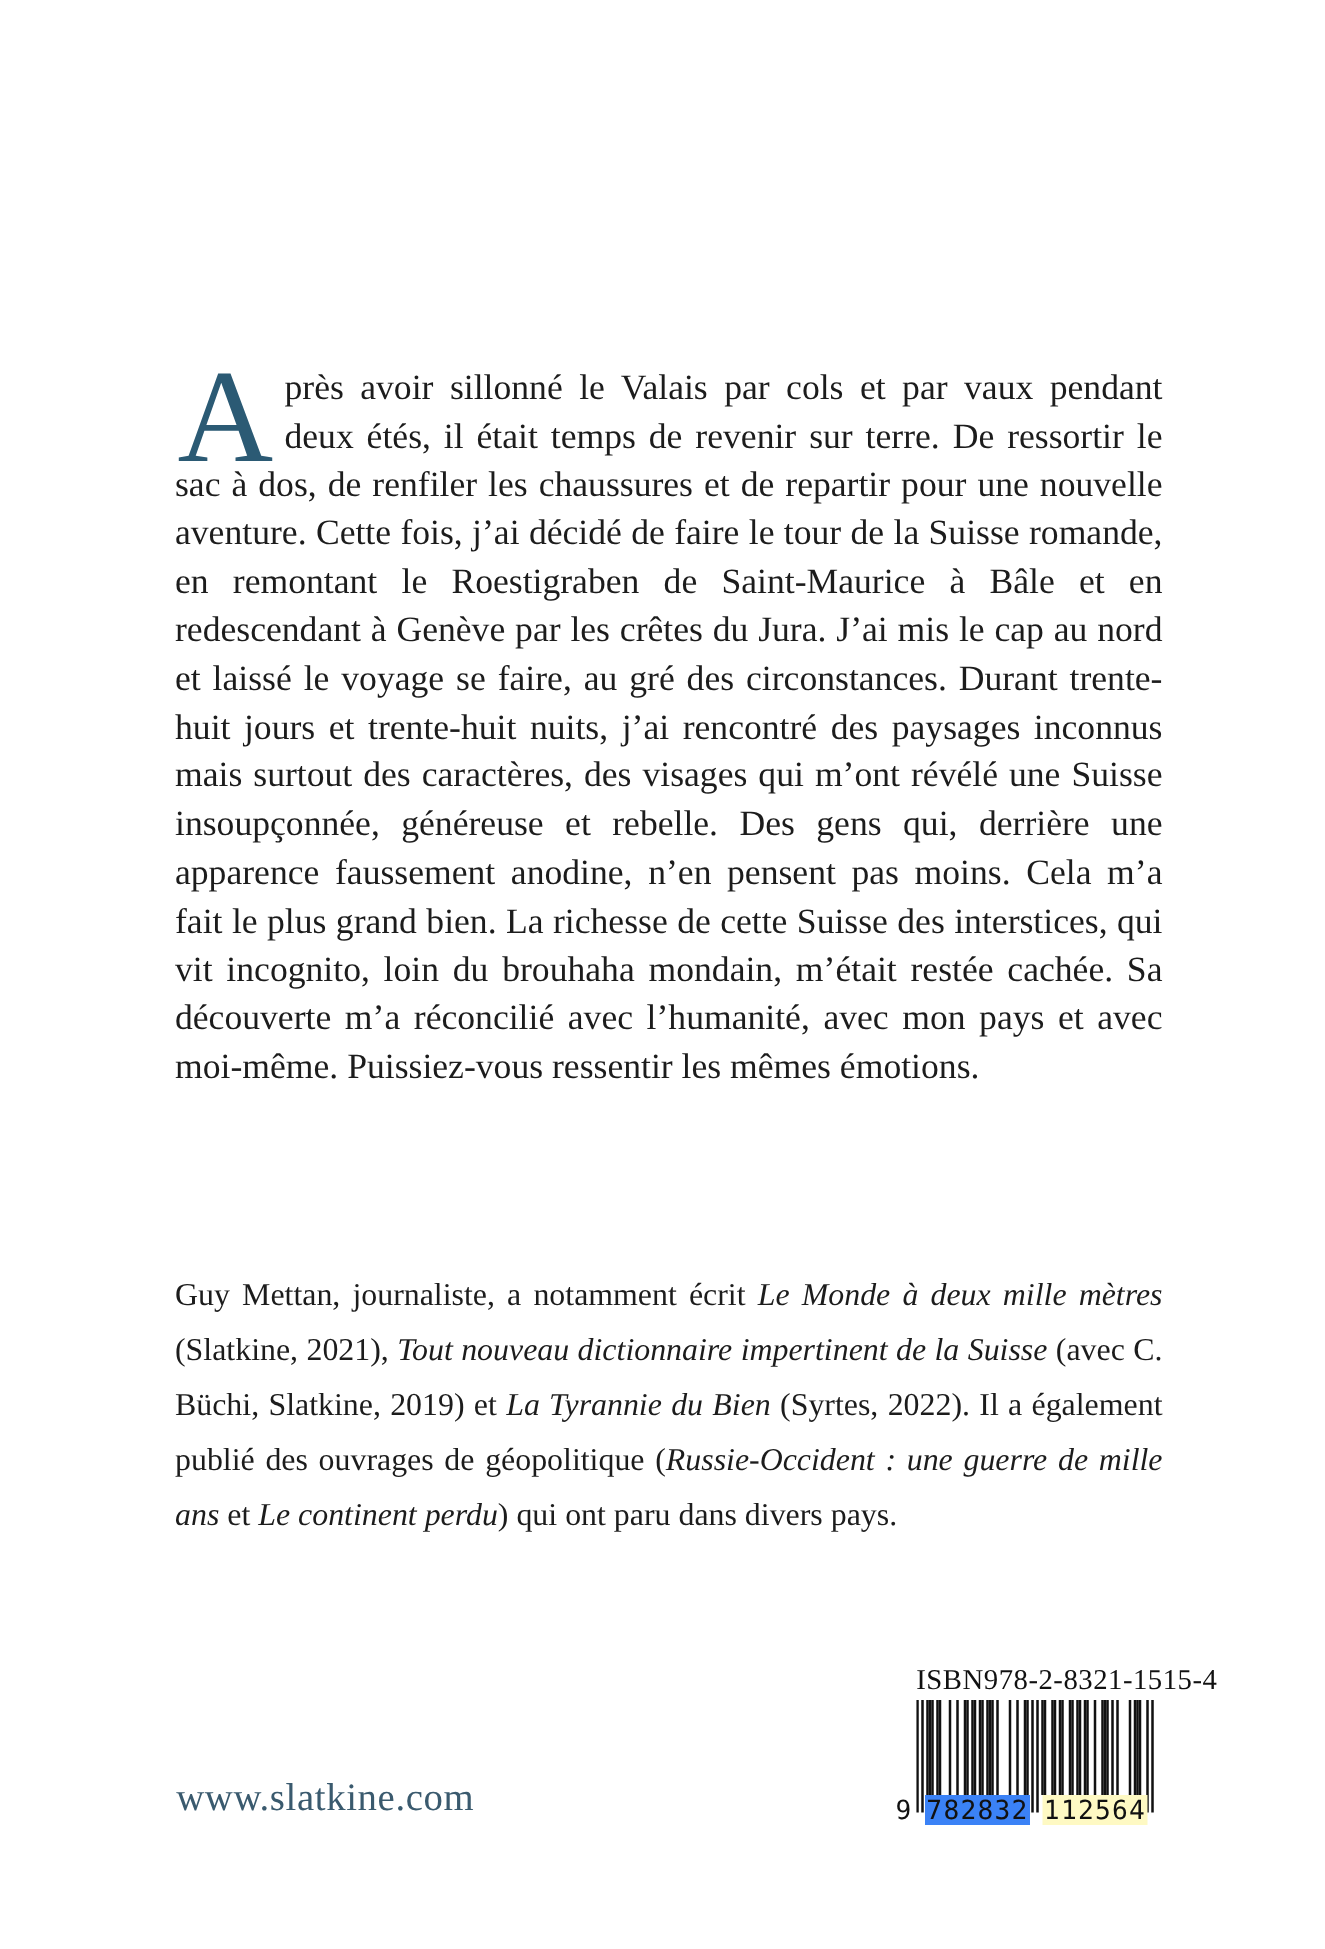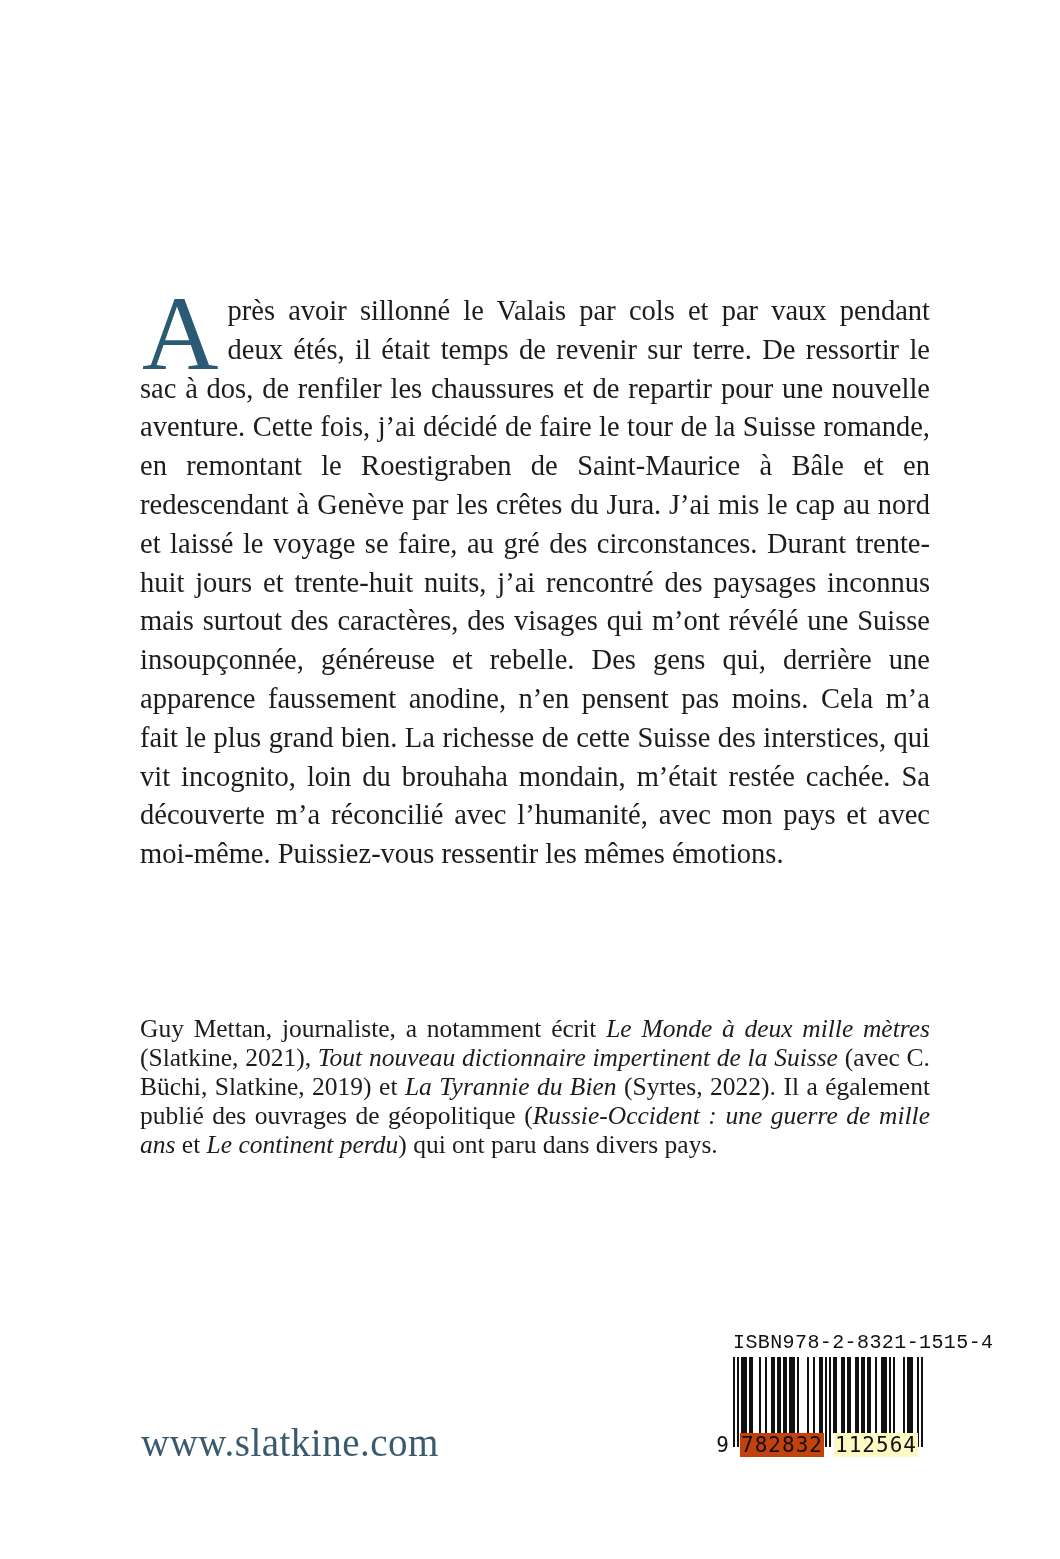--- a/index.html
+++ b/index.html
@@ -27,47 +27,47 @@
     height: 76px;
     padding: 2px 9px 0 2px;
     color: #2b5a74;
     font-family: "Liberation Serif", serif;
   }
 
   .bio {
     position: absolute;
     left: 140px; top: 1014px; width: 790px;
     font-size: 25.5px;
-    line-height: 29px;
+    line-height: 44px;
     text-align: justify;
     color: #1c1c1c;
   }
   .bio .italic { font-style: italic; }
 
   .website {
     position: absolute;
     left: 141px; top: 1420px;
-    font-size: 39px;
+    font-size: 31px;
     letter-spacing: 0.5px;
     color: #3a5a6e;
     font-family: "Liberation Serif", serif;
   }
 
   .barcode-block {
     position: absolute;
     left: 733px; top: 1331px;
     width: 192px;
   }
   .isbn-line {
     display: flex;
     justify-content: space-between;
     align-items: baseline;
     width: 192px;
-    font-family: Liberation Mono, monospace;
-    font-size: 20px;
+    font-family: Liberation Serif, serif;
+    font-size: 23px;
     letter-spacing: 0.4px;
     color: #111111;
     margin-bottom: 3px;
     white-space: nowrap;
   }
   .bars-wrap {
     position: relative;
     width: 192px;
     height: 116px;
   }
@@ -84,21 +84,21 @@
   }
   .ean-digit-first {
     position: absolute;
     right: 196px; top: 2px;
   }
   .ean-group-left {
     position: absolute;
     left: 7px; top: 2px; width: 84px;
     text-align: center;
     letter-spacing: 1px;
-    background: #c2410c;
+    background: #3b82f6;
   }
   .ean-group-right {
     position: absolute;
     left: 101px; top: 2px; width: 84px;
     text-align: center;
     letter-spacing: 1px;
     background: #fef9c3;
   }
 </style>
 </head>

